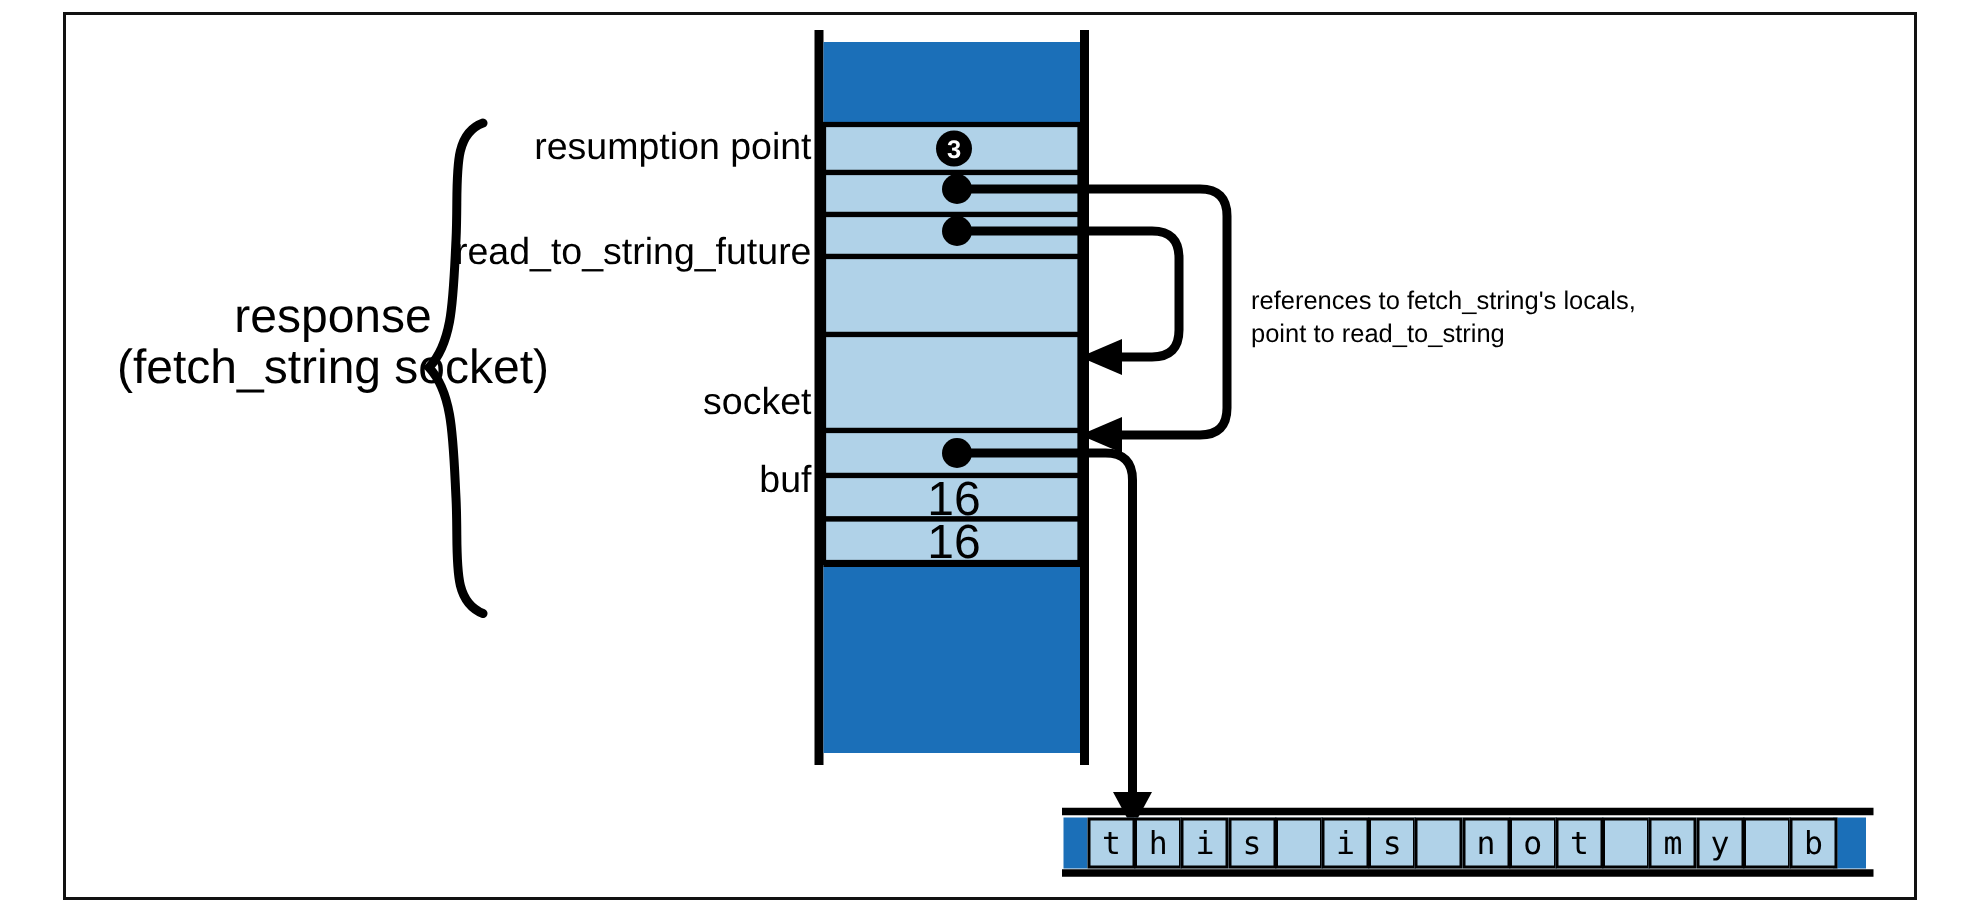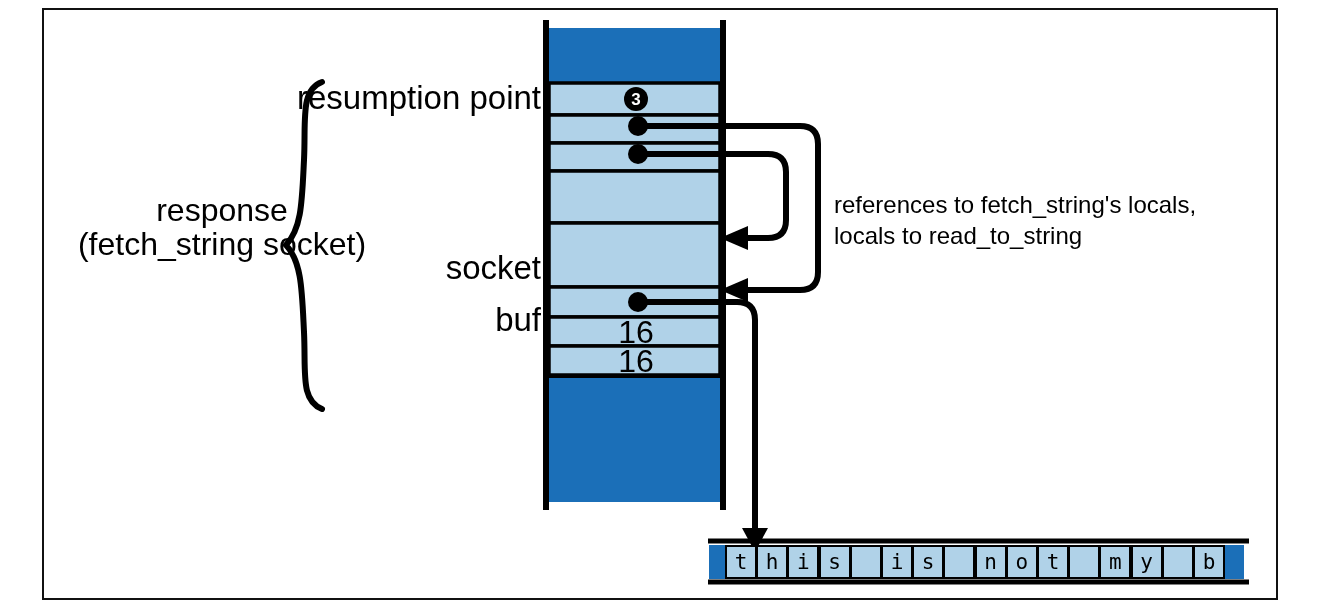--- a/index.html
+++ b/index.html
@@ -35,31 +35,31 @@
     height: 612px;
   }
   .lbl {
     position: absolute;
     font-family: "Liberation Sans", sans-serif;
     color: #000000;
     white-space: nowrap;
     line-height: 1.05;
   }
   .row-label {
-    font-size: 33px;
+    font-size: 25px;
     text-align: right;
     transform: translateY(-50%);
   }
   .brace-label {
     font-size: 32px;
     text-align: center;
     transform: translate(-50%, -50%);
   }
   .note-label {
-    font-size: 24px;
+    font-size: 17px;
     text-align: left;
     line-height: 1.28;
   }
   .char-cell {
     position: absolute;
     top: 545px;
     width: 32px;
     height: 34px;
     background: #b0d2e8;
     border: 2px solid #000000;
@@ -159,30 +159,31 @@
     <rect x="709" y="545" width="16" height="34" fill="#1b6fb8"></rect>
     <rect x="1222" y="545" width="22" height="34" fill="#1b6fb8"></rect>
   </svg>
 
   <div class="lbl brace-label" style="left:222px; top:228px;">
     <div>response</div>
     <div>(fetch_string socket)</div>
   </div>
 
   <div class="lbl row-label" style="right:777px; top:98px;">resumption point</div>
+  <div class="lbl row-label" style="right:777px; top:168px;">read_to_string_future</div>
   <div class="lbl row-label" style="right:777px; top:268px;">socket</div>
   <div class="lbl row-label" style="right:777px; top:320px;">buf</div>
 
   <div class="badge" style="left:636px; top:99px;">3</div>
   <div class="cell-value" style="left:636px; top:332px;">16</div>
   <div class="cell-value" style="left:636px; top:361px;">16</div>
 
   <div class="lbl note-label" style="left:834px; top:190px;">
     <div>references to fetch_string's locals,</div>
-    <div>locals to read_to_string</div>
+    <div>point to read_to_string</div>
   </div>
 
   <div id="string-cells">
       <div class="char-cell" style="left: 725px;">t</div>
       <div class="char-cell" style="left: 756.2px;">h</div>
       <div class="char-cell" style="left: 787.4px;">i</div>
       <div class="char-cell" style="left: 818.6px;">s</div>
       <div class="char-cell" style="left: 849.8px;"></div>
       <div class="char-cell" style="left: 881px;">i</div>
       <div class="char-cell" style="left: 912.2px;">s</div>

